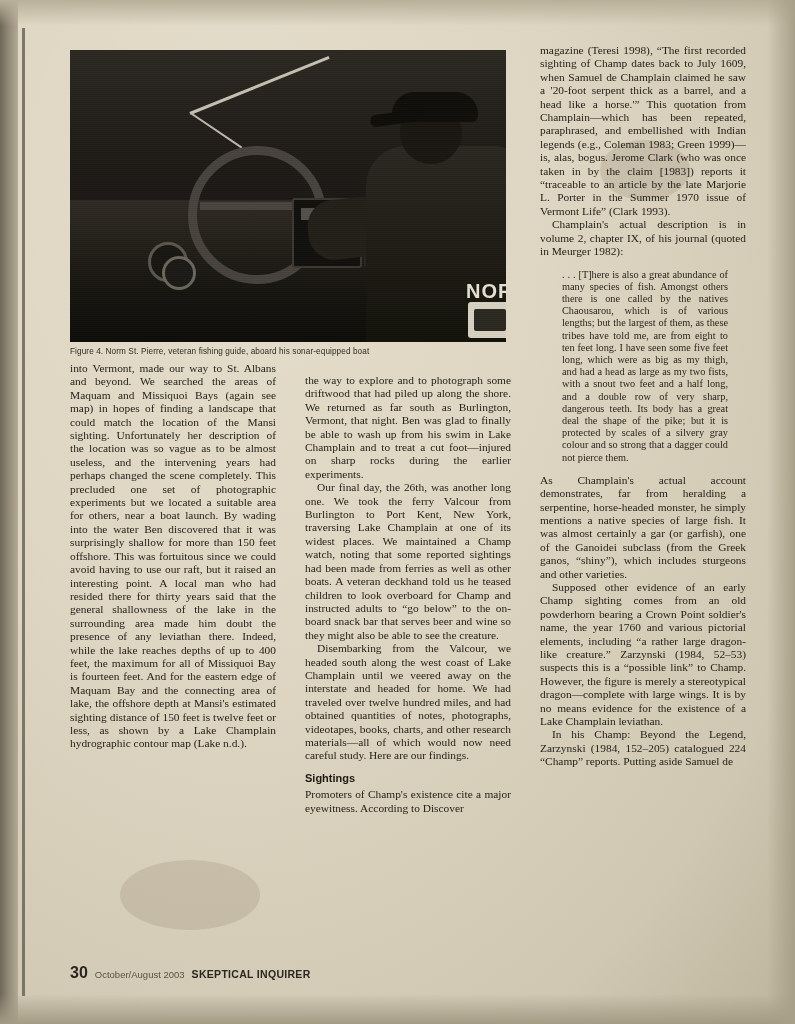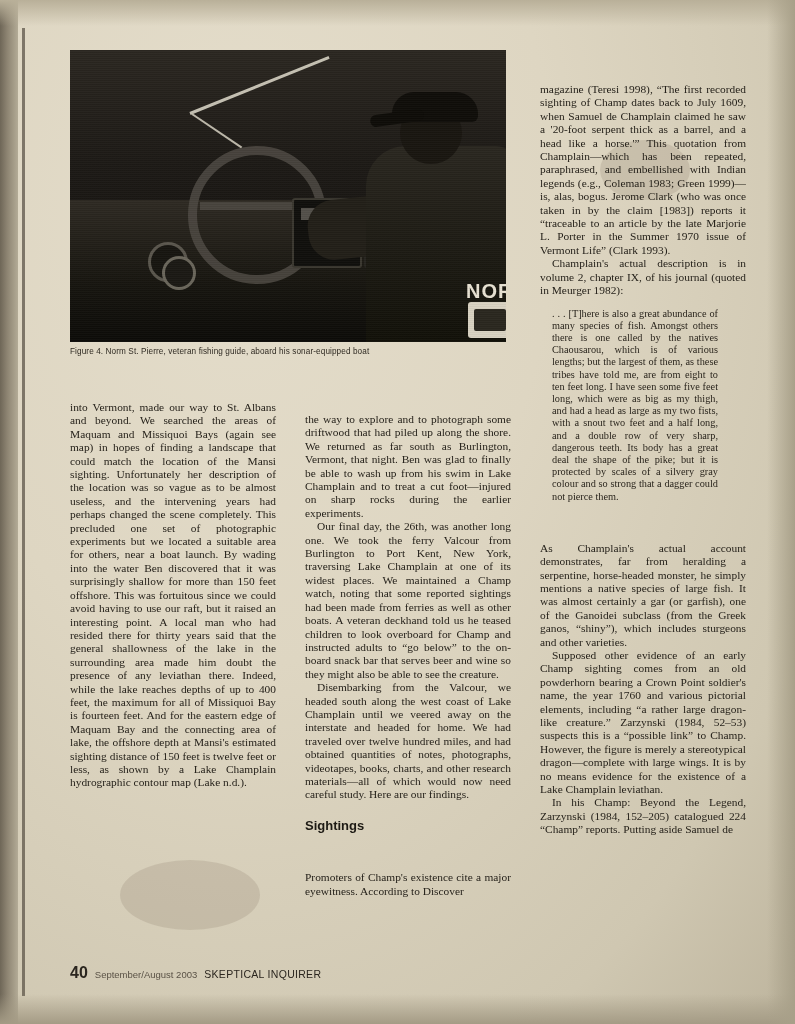--- a/index.html
+++ b/index.html
@@ -230,37 +230,37 @@
     position: absolute;
     top: 0;
     font-size: 11.4px;
     line-height: 13.4px;
     color: #26221b;
     text-align: justify;
     -webkit-hyphens: auto;
     hyphens: auto;
   }
   .col p { margin: 0; text-indent: 12px; }
-  .col p.first { text-indent: 0; margin-top: 39px; }
+  .col p.first { text-indent: 0; }
 
   #col1 { left: 0;    top: 318px; width: 206px; }
   #col2 { left: 235px; top: 330px; width: 206px; }
   #col3 { left: 470px; top: 0;     width: 206px; }
 
   .col .head {
     font-family: "Liberation Sans", sans-serif;
     font-weight: bold;
-    font-size: 13px;
-    margin: 17px 0 3px;
+    font-size: 11px;
+    margin: 9px 0 3px;
     text-indent: 0;
     color: #1d1a14;
   }
 
   .extract {
-    margin: 10px 0 10px 12px;
+    margin: 10px 0 10px 22px;
     width: 166px;
     font-size: 10.3px;
     line-height: 12.2px;
     text-align: justify;
     color: #2a251d;
   }
 
   
   .footer {
     position: absolute;
@@ -276,21 +276,21 @@
   .footer .pageno {
     font-weight: bold;
     font-size: 16px;
   }
   .footer .issue {
     font-size: 9.5px;
     color: #5a5246;
   }
   .footer .journal {
     font-size: 10.5px;
-    font-weight: normal;
+    font-weight: bold;
     letter-spacing: .3px;
   }
   .blot {
     position: absolute;
     border-radius: 50%;
     background: rgba(120,108,86,0.18);
     pointer-events: none;
   }
 </style>
 </head>
@@ -350,17 +350,17 @@
       <p>Champlain's actual description is in volume 2, chapter IX, of his journal (quoted in Meurger 1982):</p>
       <div class="extract">. . . [T]here is also a great abundance of many species of fish. Amongst others there is one called by the natives Chaousarou, which is of various lengths; but the largest of them, as these tribes have told me, are from eight to ten feet long. I have seen some five feet long, which were as big as my thigh, and had a head as large as my two fists, with a snout two feet and a half long, and a double row of very sharp, dangerous teeth. Its body has a great deal the shape of the pike; but it is protected by scales of a silvery gray colour and so strong that a dagger could not pierce them.</div>
       <p class="first">As Champlain's actual account demonstrates, far from heralding a serpentine, horse-headed monster, he simply mentions a native species of large fish. It was almost certainly a gar (or garfish), one of the Ganoidei subclass (from the Greek ganos, “shiny”), which includes sturgeons and other varieties.</p>
       <p>Supposed other evidence of an early Champ sighting comes from an old powderhorn bearing a Crown Point soldier's name, the year 1760 and various pictorial elements, including “a rather large dragon-like creature.” Zarzynski (1984, 52–53) suspects this is a “possible link” to Champ. However, the figure is merely a stereotypical dragon—complete with large wings. It is by no means evidence for the existence of a Lake Champlain leviathan.</p>
       <p>In his Champ: Beyond the Legend, Zarzynski (1984, 152–205) catalogued 224 “Champ” reports. Putting aside Samuel de</p>
     </div>
 
   </div>
 
   <div class="footer">
-    <span class="pageno">40</span>
-    <span class="issue">September/August 2003</span>
+    <span class="pageno">30</span>
+    <span class="issue">October/August 2003</span>
     <span class="journal">SKEPTICAL INQUIRER</span>
   </div>
 </div>
 
 </body></html>

